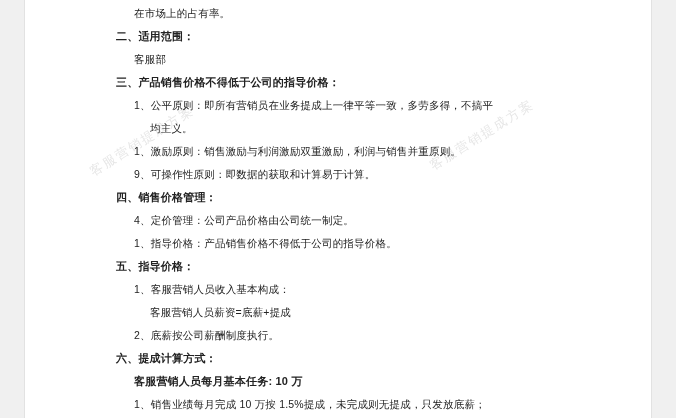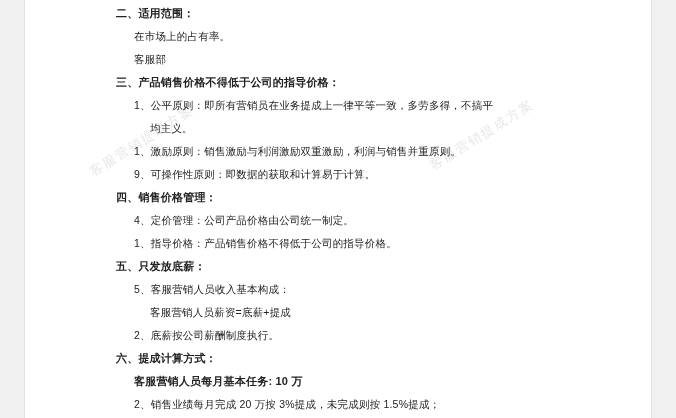--- a/index.html
+++ b/index.html
@@ -83,33 +83,34 @@
 <body>
 
 <div class="page">
   <div class="page-edge-left"></div>
   <div class="page-edge-right"></div>
 
   <div class="watermark wm-left">客服营销提成方案</div>
   <div class="watermark wm-right">客服营销提成方案</div>
 
   <div class="doc">
+    <div class="line indent-2">在市场上的占有率。</div>
     <div class="line heading indent-1">二、适用范围：</div>
-    <div class="line indent-2">在市场上的占有率。</div>
     <div class="line indent-2">客服部</div>
     <div class="line heading indent-1">三、产品销售价格不得低于公司的指导价格：</div>
     <div class="line indent-2">1、公平原则：即所有营销员在业务提成上一律平等一致，多劳多得，不搞平</div>
     <div class="line indent-3">均主义。</div>
     <div class="line indent-2">1、激励原则：销售激励与利润激励双重激励，利润与销售并重原则。</div>
     <div class="line indent-2">9、可操作性原则：即数据的获取和计算易于计算。</div>
     <div class="line heading indent-1">四、销售价格管理：</div>
     <div class="line indent-2">4、定价管理：公司产品价格由公司统一制定。</div>
     <div class="line indent-2">1、指导价格：产品销售价格不得低于公司的指导价格。</div>
-    <div class="line heading indent-1">五、只发放底薪：</div>
-    <div class="line indent-2">5、客服营销人员收入基本构成：</div>
+    <div class="line heading indent-1">五、指导价格：</div>
+    <div class="line indent-2">1、客服营销人员收入基本构成：</div>
     <div class="line indent-3">客服营销人员薪资=底薪+提成</div>
     <div class="line indent-2">2、底薪按公司薪酬制度执行。</div>
     <div class="line heading indent-1">六、提成计算方式：</div>
     <div class="line heading indent-2">客服营销人员每月基本任务: 10 万</div>
+    <div class="line indent-2">1、销售业绩每月完成 10 万按 1.5%提成，未完成则无提成，只发放底薪；</div>
     <div class="line indent-2">2、销售业绩每月完成 20 万按 3%提成，未完成则按 1.5%提成；</div>
 
   </div>
 </div>
 
 </body></html>

